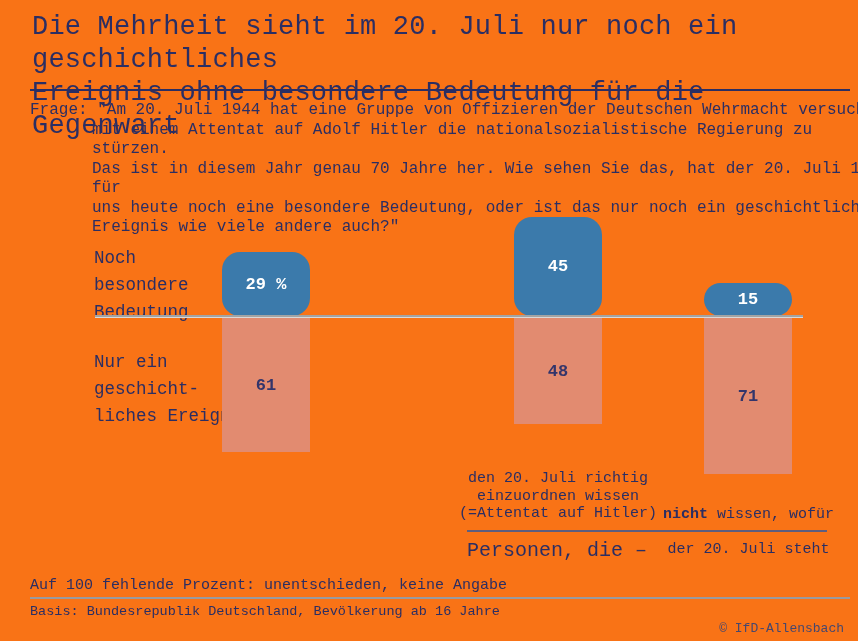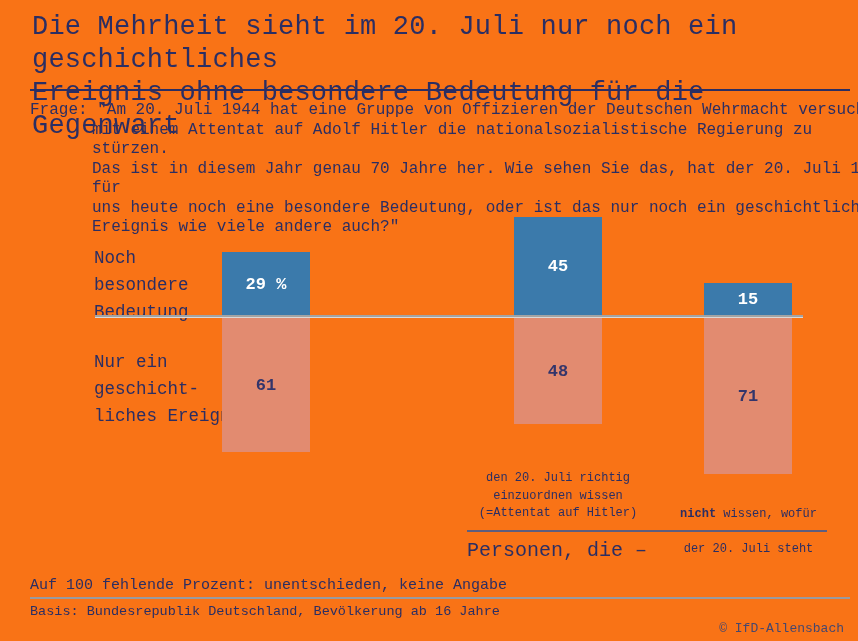--- a/index.html
+++ b/index.html
@@ -55,26 +55,26 @@
   }
   .bar {
     position: absolute;
     width: 88px;
     display: flex;
     align-items: center;
     justify-content: center;
     font-size: 17px;
     font-weight: bold;
   }
-  .bar.blue   { background: #3b7aab; color: #ffffff; }
+  .bar.blue   { background: #3b7aab; color: #ffffff; border-radius: 18px; }
   .bar.salmon { background: #e28b70; color: #33356b; }
   .cat {
     position: absolute;
     text-align: center;
-    font-size: 12px;
+    font-size: 15px;
     line-height: 17.5px;
     white-space: pre-line;
     color: #2b2e63;
   }
   #cat-1 { left: 166px; width: 200px; top: 486px; }
   #cat-2 { left: 438px; width: 240px; top: 470px; }
   #cat-3 { left: 638px; width: 221px; top: 488px; }
   #cat-3 b { font-weight: bold; }
   .bracket {
     position: absolute;

